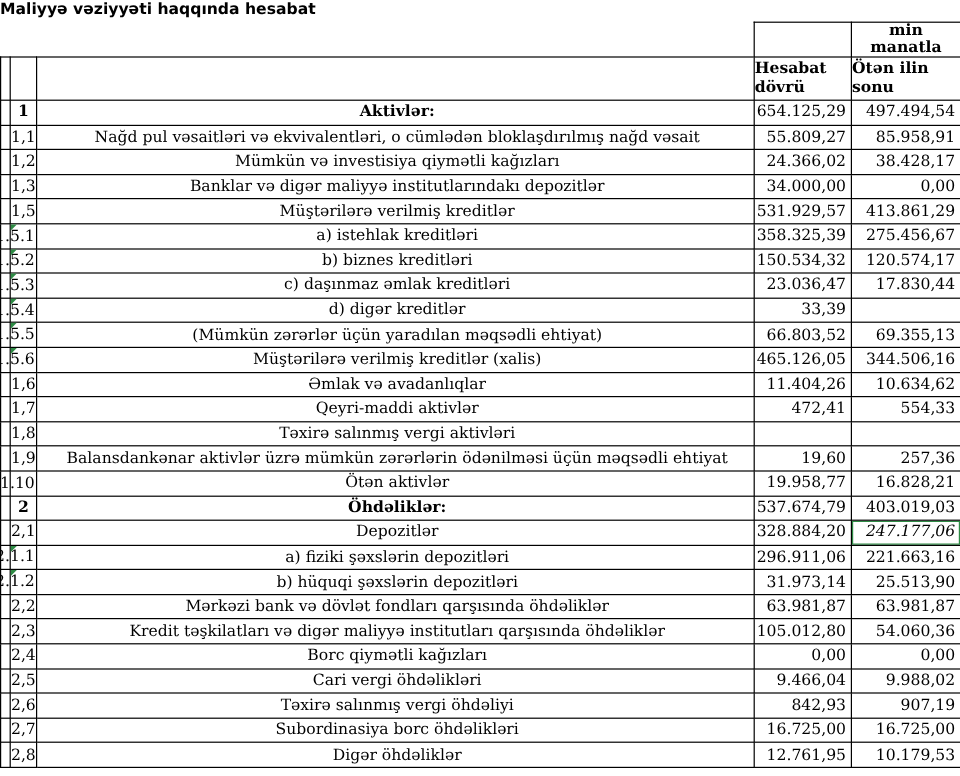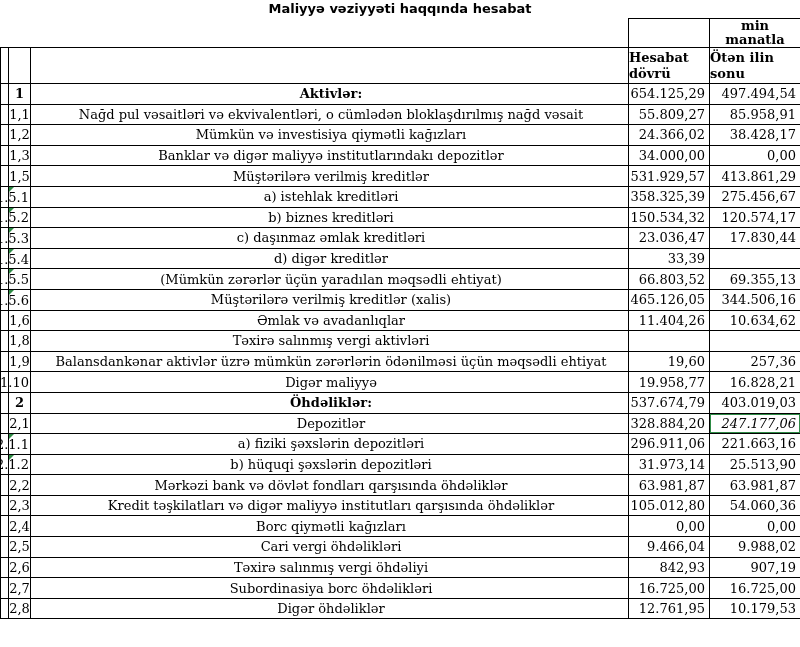--- a/index.html
+++ b/index.html
@@ -8,21 +8,21 @@
     width: 800px; height: 647px;
     background: #ffffff;
     color: #000000;
     font-family: "DejaVu Serif", "Liberation Serif", serif;
     font-size: 13px;
     overflow: hidden;
   }
   .title {
     height: 18px;
     line-height: 17px;
-    text-align: center;
+    text-align: left;
     font-family: "DejaVu Sans", "Liberation Sans", sans-serif;
     font-weight: bold;
     font-size: 13px;
   }
   table {
     border-collapse: collapse;
     table-layout: fixed;
     width: 800px;
   }
   td { padding: 0; vertical-align: middle; overflow: visible; }
@@ -178,38 +178,45 @@
         </tr>
         <tr class="data-row">
           <td class="b strip"></td>
           <td class="b num"><span>1,6</span></td>
           <td class="b label">Əmlak və avadanlıqlar</td>
           <td class="b val">11.404,26</td>
           <td class="b val">10.634,62</td>
         </tr>
         <tr class="data-row">
           <td class="b strip"></td>
+          <td class="b num"><span>1,7</span></td>
+          <td class="b label">Qeyri-maddi aktivlər</td>
+          <td class="b val">472,41</td>
+          <td class="b val">554,33</td>
+        </tr>
+        <tr class="data-row">
+          <td class="b strip"></td>
           <td class="b num"><span>1,8</span></td>
           <td class="b label">Təxirə salınmış vergi aktivləri</td>
           <td class="b val"></td>
           <td class="b val"></td>
         </tr>
         <tr class="data-row">
           <td class="b strip"></td>
           <td class="b num"><span>1,9</span></td>
           <td class="b label">Balansdankənar aktivlər üzrə mümkün zərərlərin ödənilməsi üçün məqsədli ehtiyat</td>
           <td class="b val">19,60</td>
           <td class="b val">257,36</td>
         </tr>
         <tr class="data-row">
           <td class="b strip"></td>
           <td class="b num long">
             <span>1.10</span>
           </td>
-          <td class="b label">Digər maliyyə</td>
+          <td class="b label">Ötən aktivlər</td>
           <td class="b val">19.958,77</td>
           <td class="b val">16.828,21</td>
         </tr>
         <tr class="data-row section">
           <td class="b strip"></td>
           <td class="b num"><span>2</span></td>
           <td class="b label">Öhdəliklər:</td>
           <td class="b val">537.674,79</td>
           <td class="b val">403.019,03</td>
         </tr>

